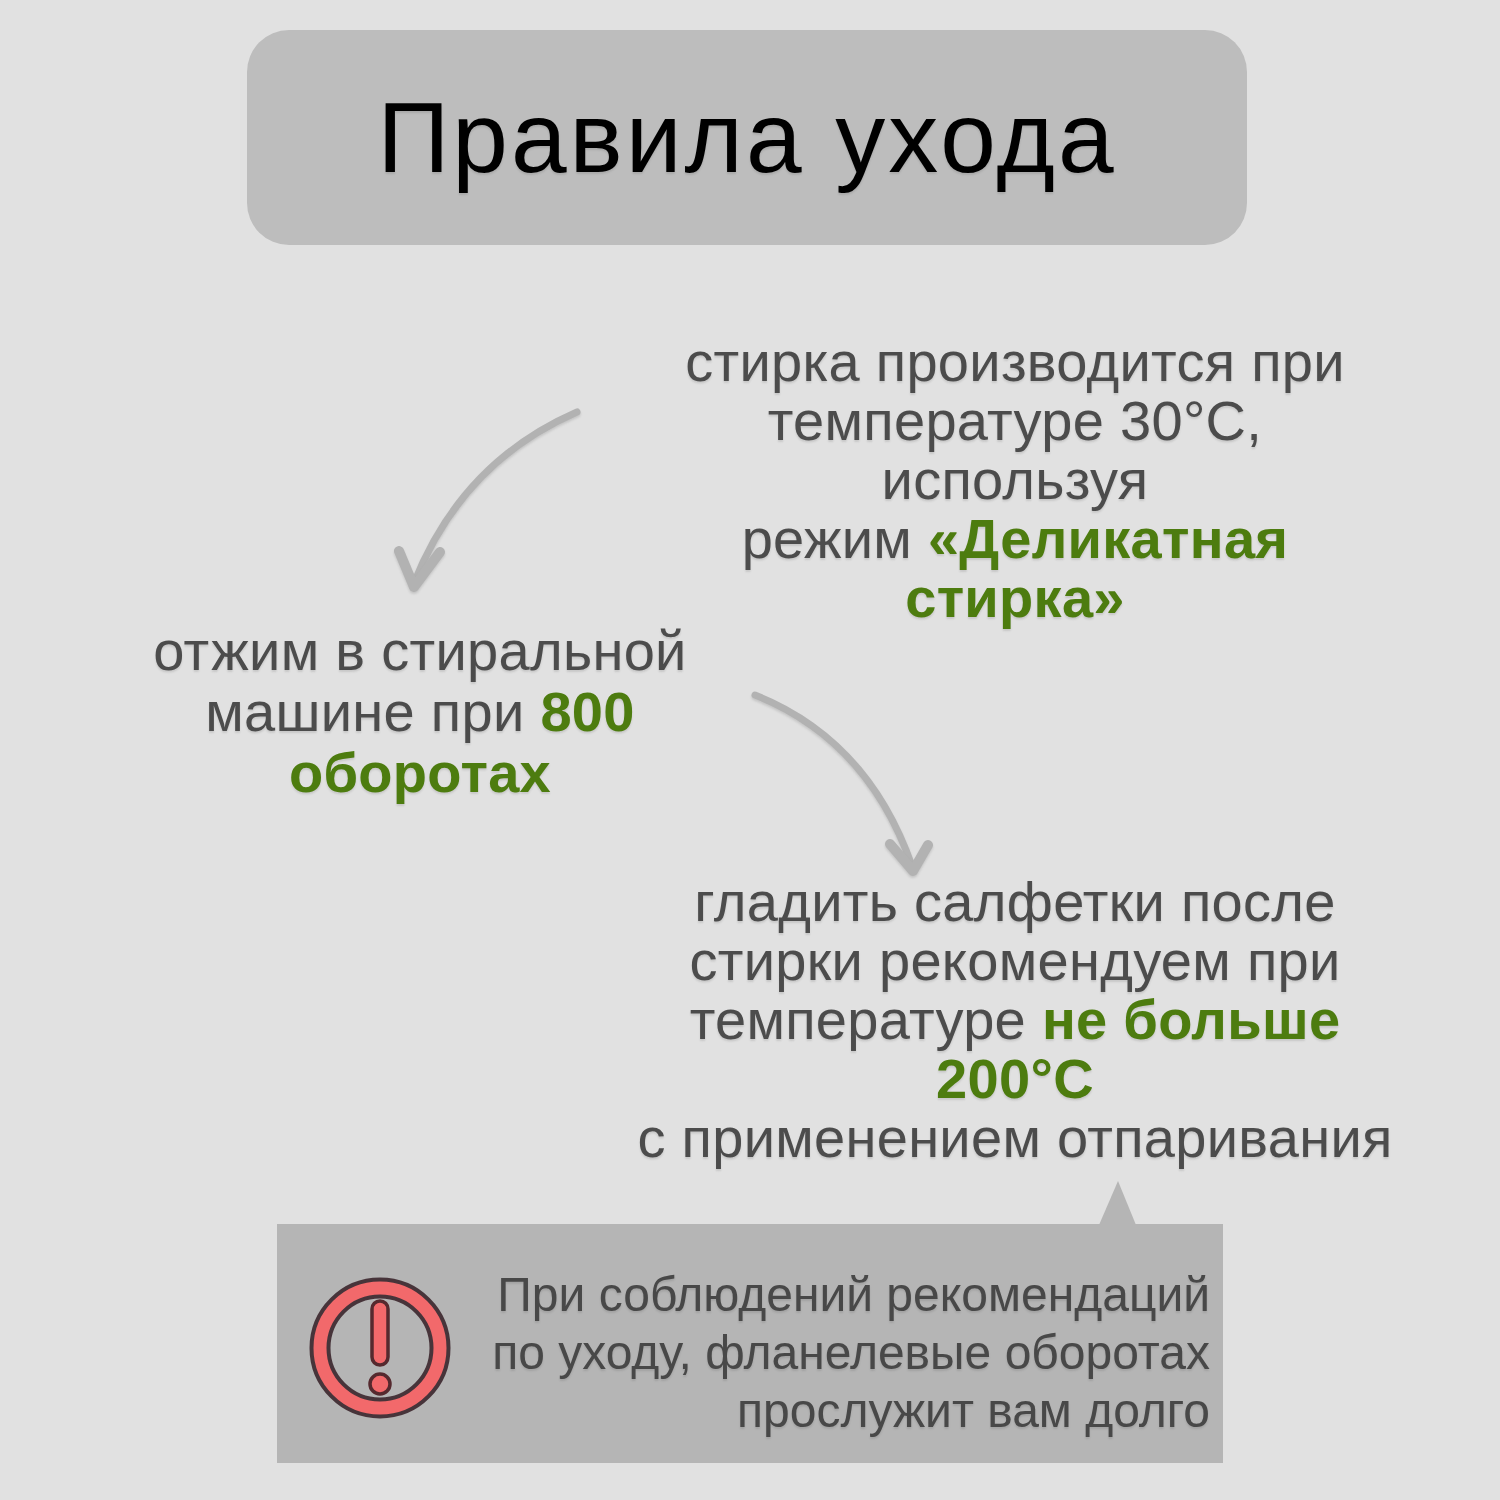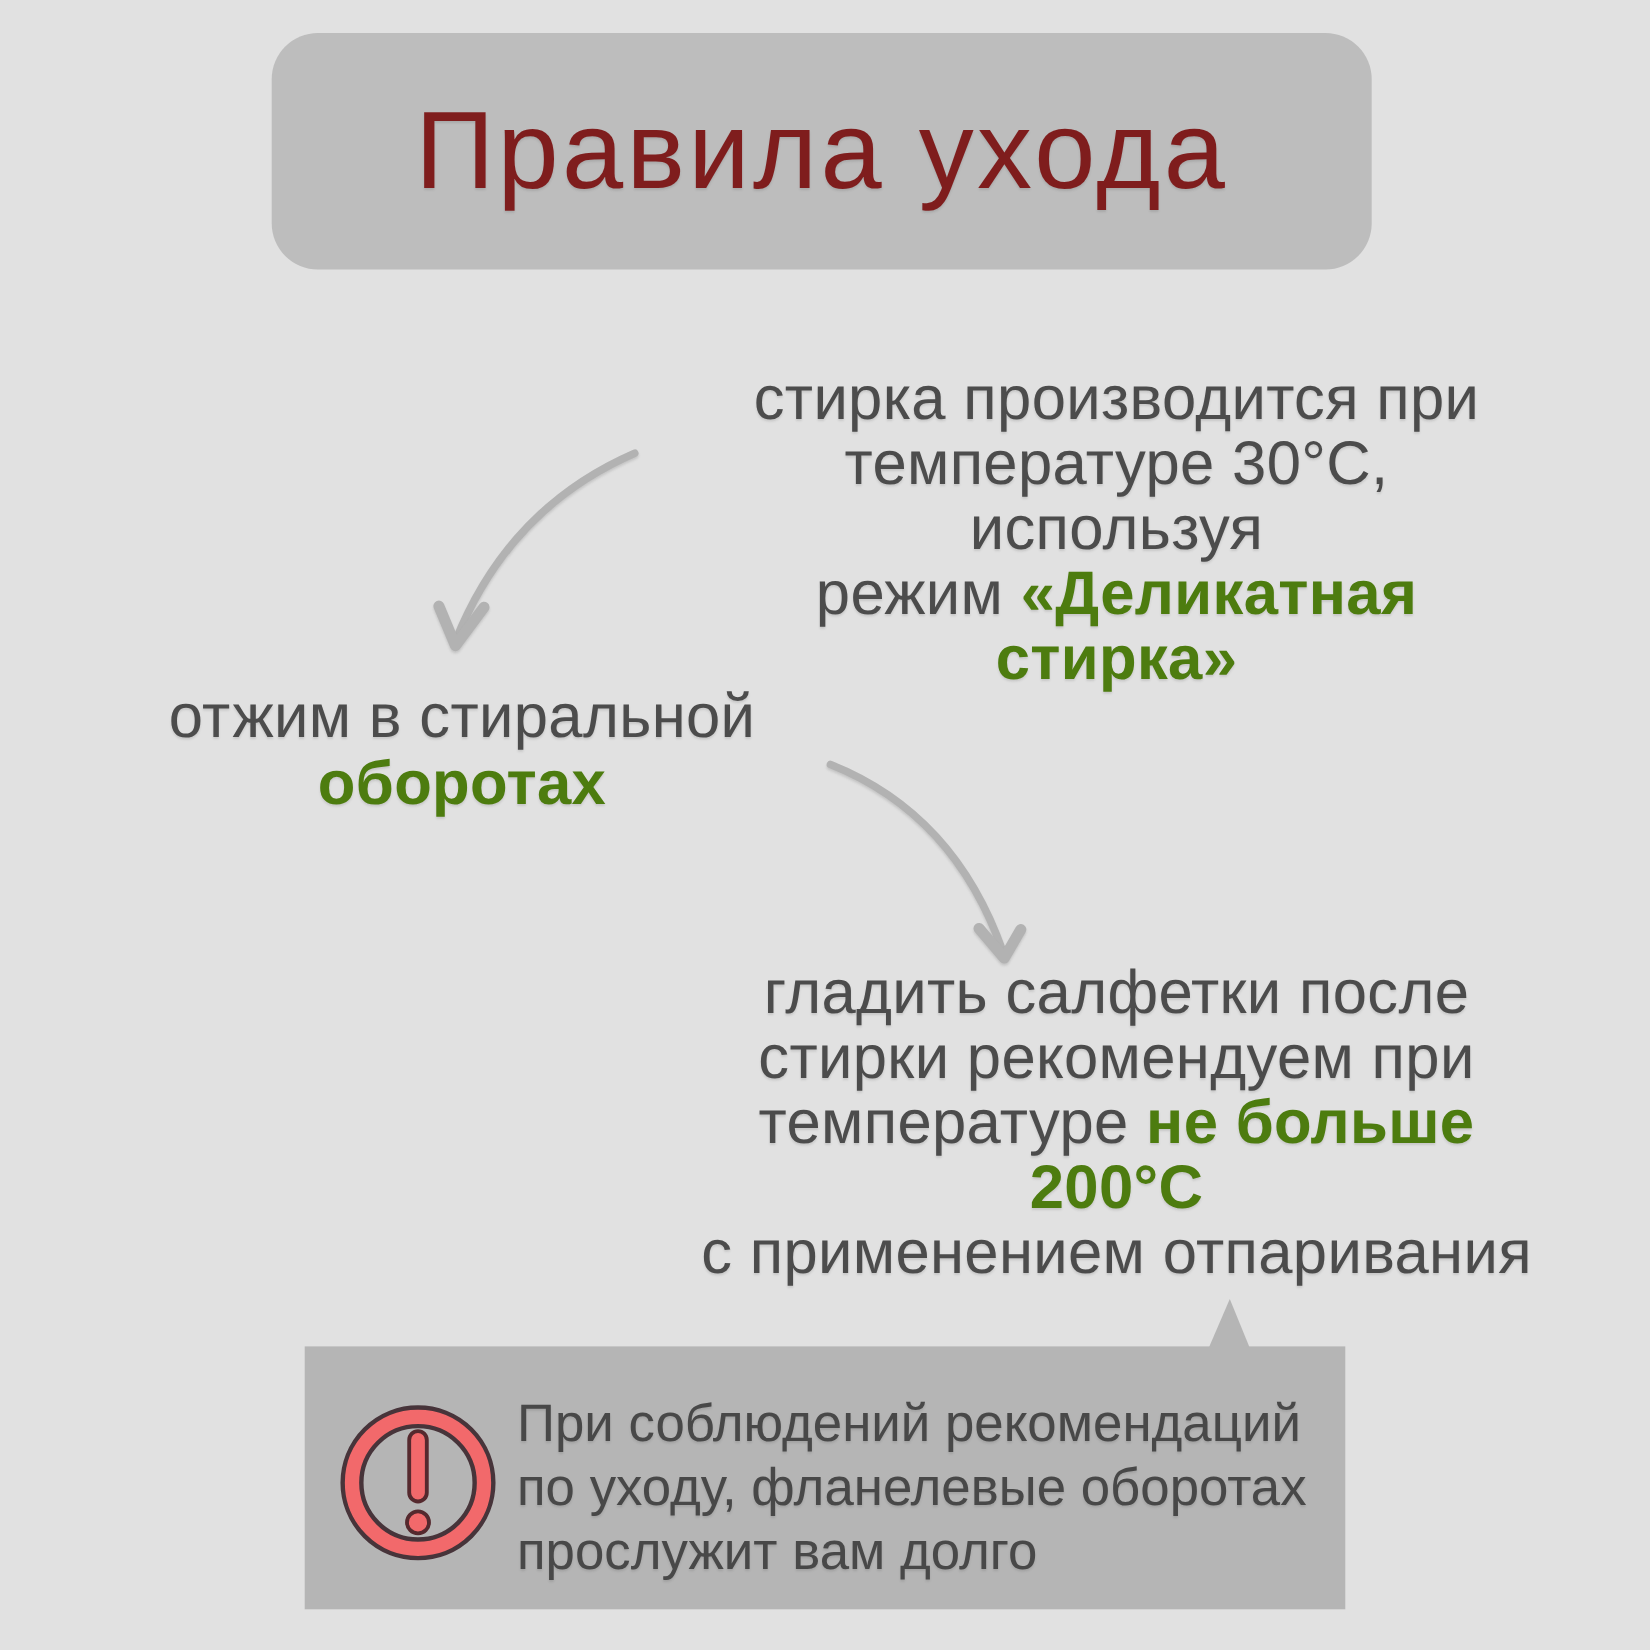--- a/index.html
+++ b/index.html
@@ -10,21 +10,21 @@
     color:#4a4a4a;
   }
 
   
   .title-banner {
     position:absolute; left:247px; top:30px; width:1000px; height:215px;
     background:#bdbdbd; border-radius:42px;
     display:flex; align-items:center; justify-content:center;
   }
   .title-text {
-    font-size:100px; font-weight:300; letter-spacing:3px; color:#7f1d1d;
+    font-size:100px; font-weight:300; letter-spacing:3px; color:#000000;
     text-shadow:0 2px 2px rgba(60,60,60,0.15);
   }
 
   
   .step {
     position:absolute; text-align:center;
     font-size:56px; line-height:59px; letter-spacing:0.3px; color:#4c4c4c;
     text-shadow:0 2px 2px rgba(60,60,60,0.15);
   }
   .step b, .callout-text b { font-weight:700; color:#4d7c0f; }
@@ -44,21 +44,21 @@
     background:#b5b5b5;
   }
   .callout-tail {
     position:absolute; left:1099px; top:1181px; width:0; height:0;
     border-left:19px solid transparent; border-right:18px solid transparent;
     border-bottom:44px solid #b5b5b5;
   }
   .warning-icon-wrap { position:absolute; left:305px; top:1273px; width:150px; height:150px; }
   .callout-text {
     position:absolute; left:470px; top:1266px; width:740px;
-    text-align:left; font-size:48px; line-height:58px; color:#484848;
+    text-align:right; font-size:48px; line-height:58px; color:#484848;
     text-shadow:0 2px 2px rgba(60,60,60,0.15);
   }
 </style>
 </head>
 <body>
 
 <div class="canvas">
 
   <div class="title-banner">
     <div class="title-text">Правила ухода</div>
@@ -70,20 +70,21 @@
     <div><span>режим </span><b>«Деликатная стирка»</b></div>
   </div>
 
   <svg class="arrow-svg arrow1" width="215" height="215" viewBox="0 0 215 215">
     <path d="M192,17 Q77,67 29,188" fill="none" stroke="#b2b2b2" stroke-width="7" stroke-linecap="round"></path>
     <path d="M14,156 L29,192 L55,157" fill="none" stroke="#b2b2b2" stroke-width="10" stroke-linecap="round" stroke-linejoin="round"></path>
   </svg>
 
   <div class="step step-spin">
     <div>отжим в стиральной</div>
+    <div><span>машине при </span><b>800</b></div>
     <div><b>оборотах</b></div>
   </div>
 
   <svg class="arrow-svg arrow2" width="200" height="200" viewBox="0 0 200 200">
     <path d="M10,10 Q123,55 167,181" fill="none" stroke="#b2b2b2" stroke-width="7" stroke-linecap="round"></path>
     <path d="M145,159 L168,186 L183,160" fill="none" stroke="#b2b2b2" stroke-width="10" stroke-linecap="round" stroke-linejoin="round"></path>
   </svg>
 
   <div class="step step-iron">
     <div>гладить салфетки после</div>

